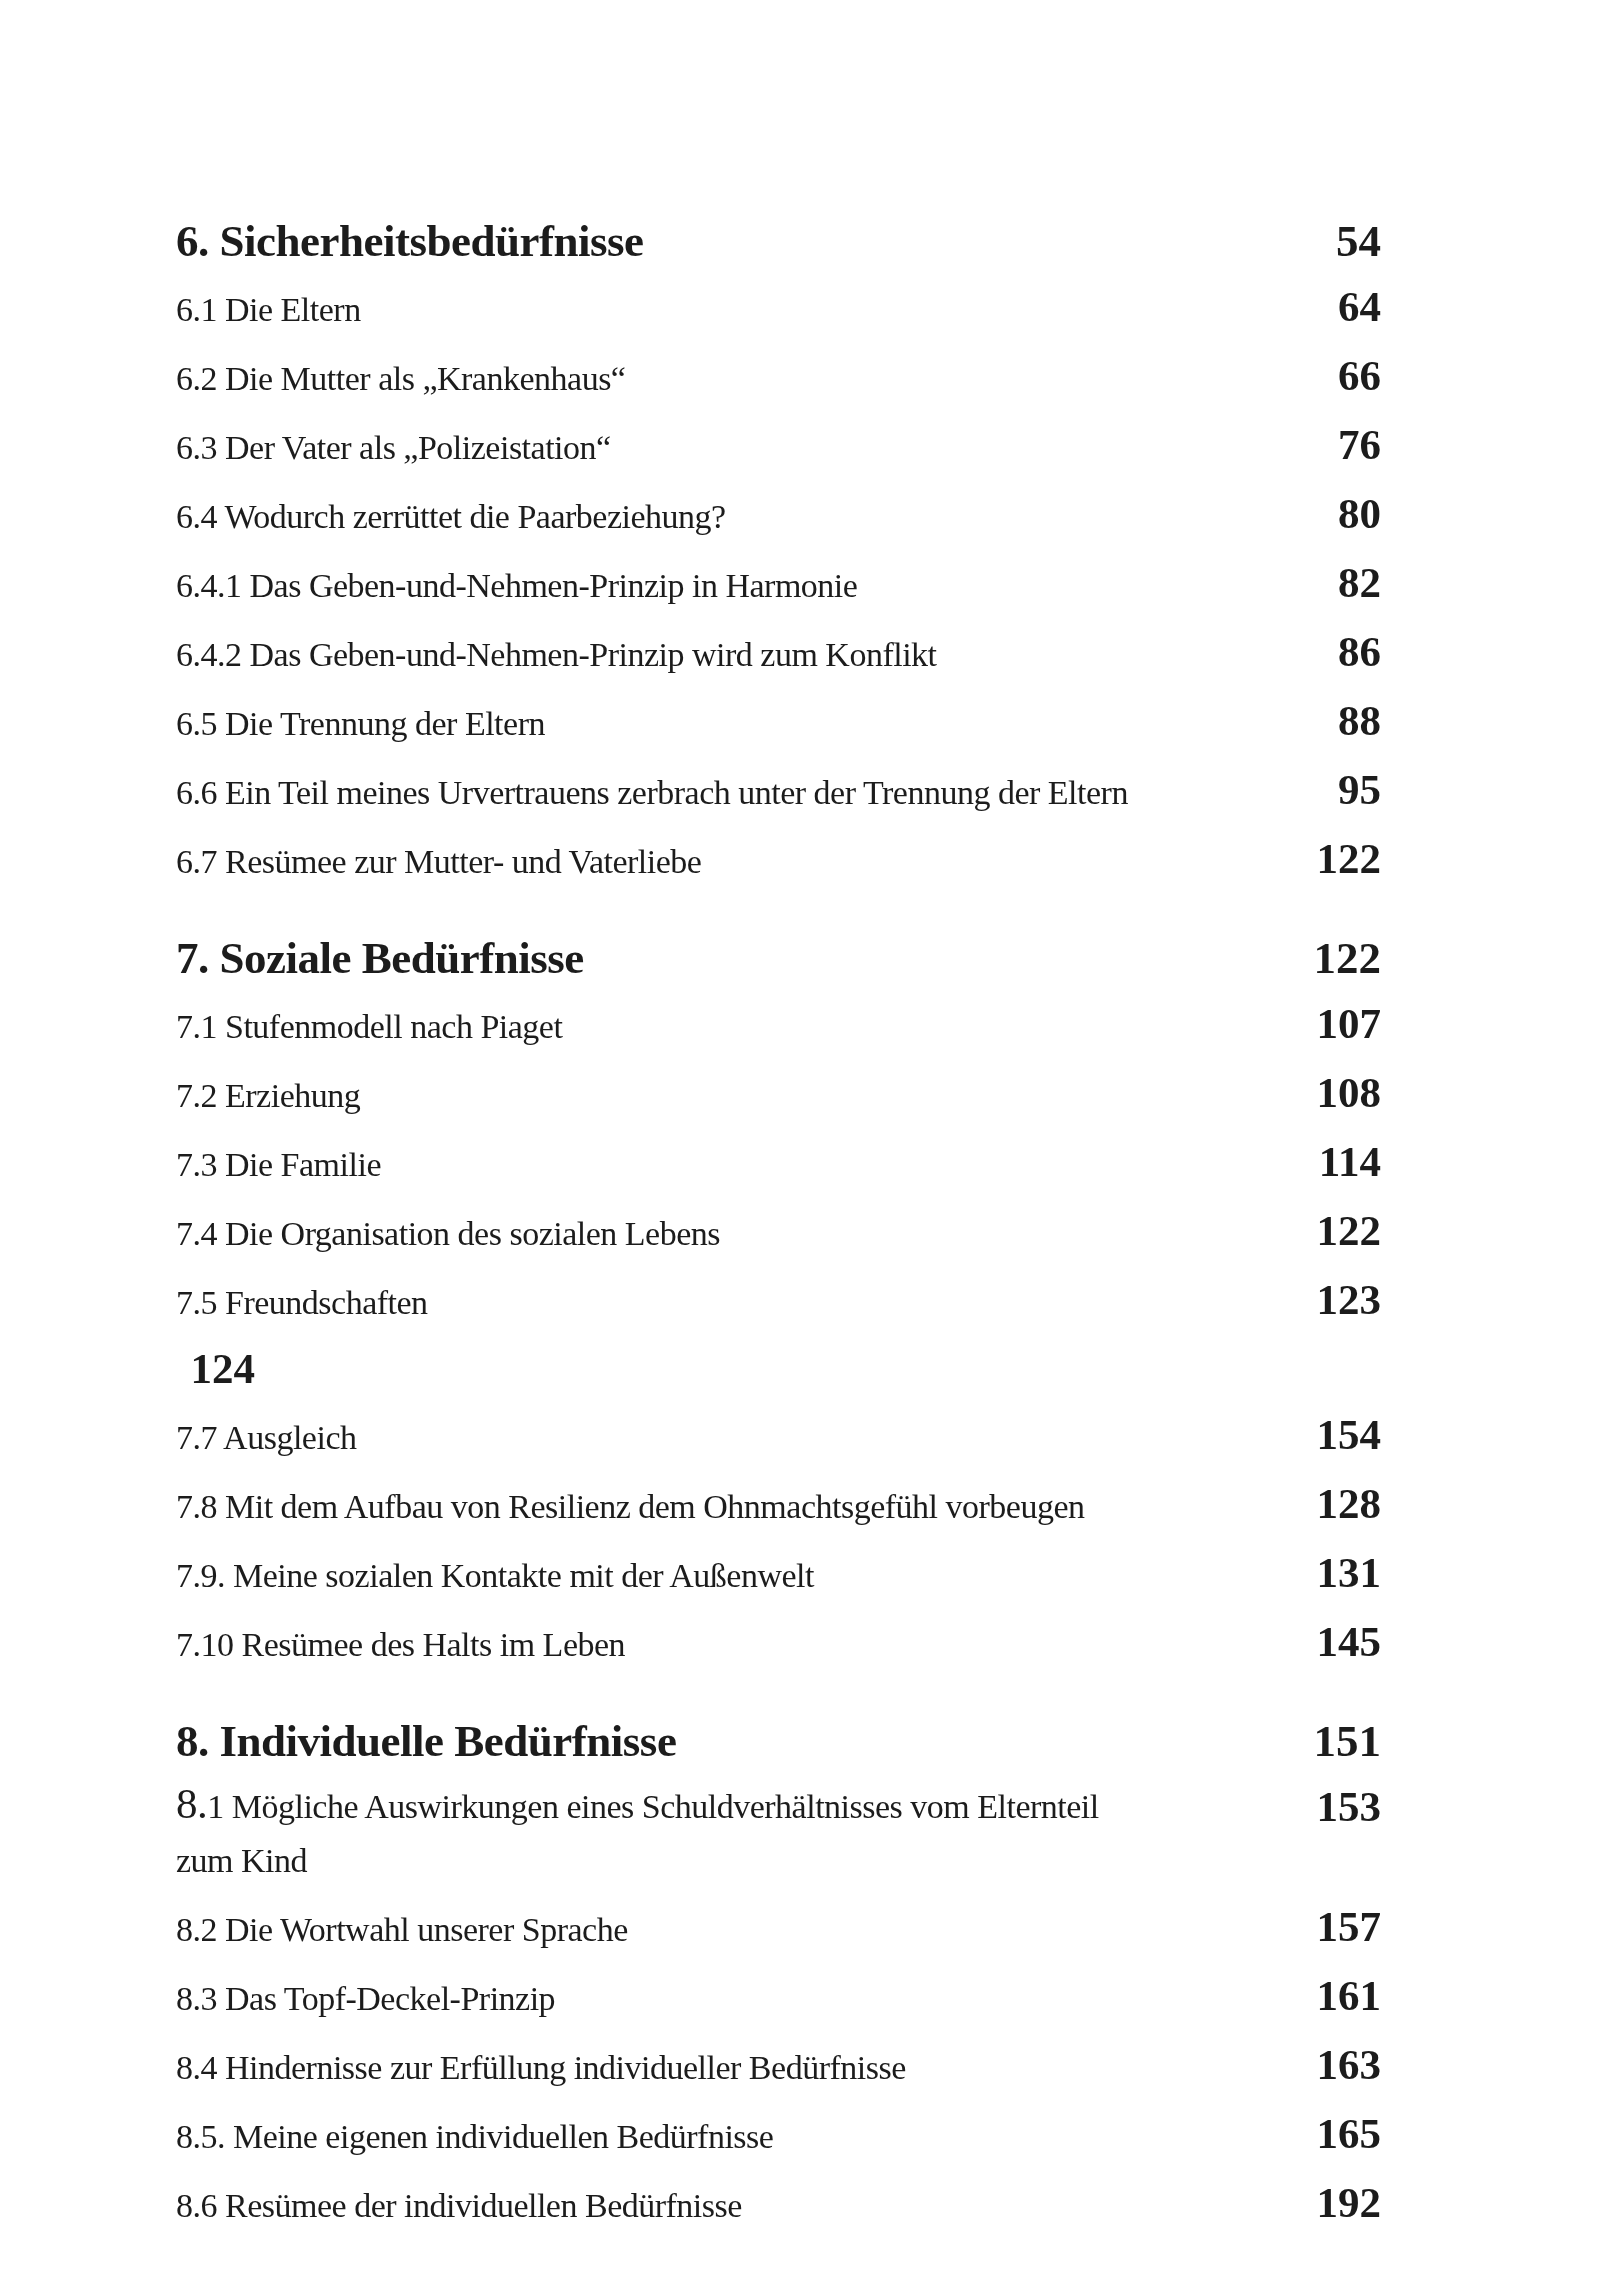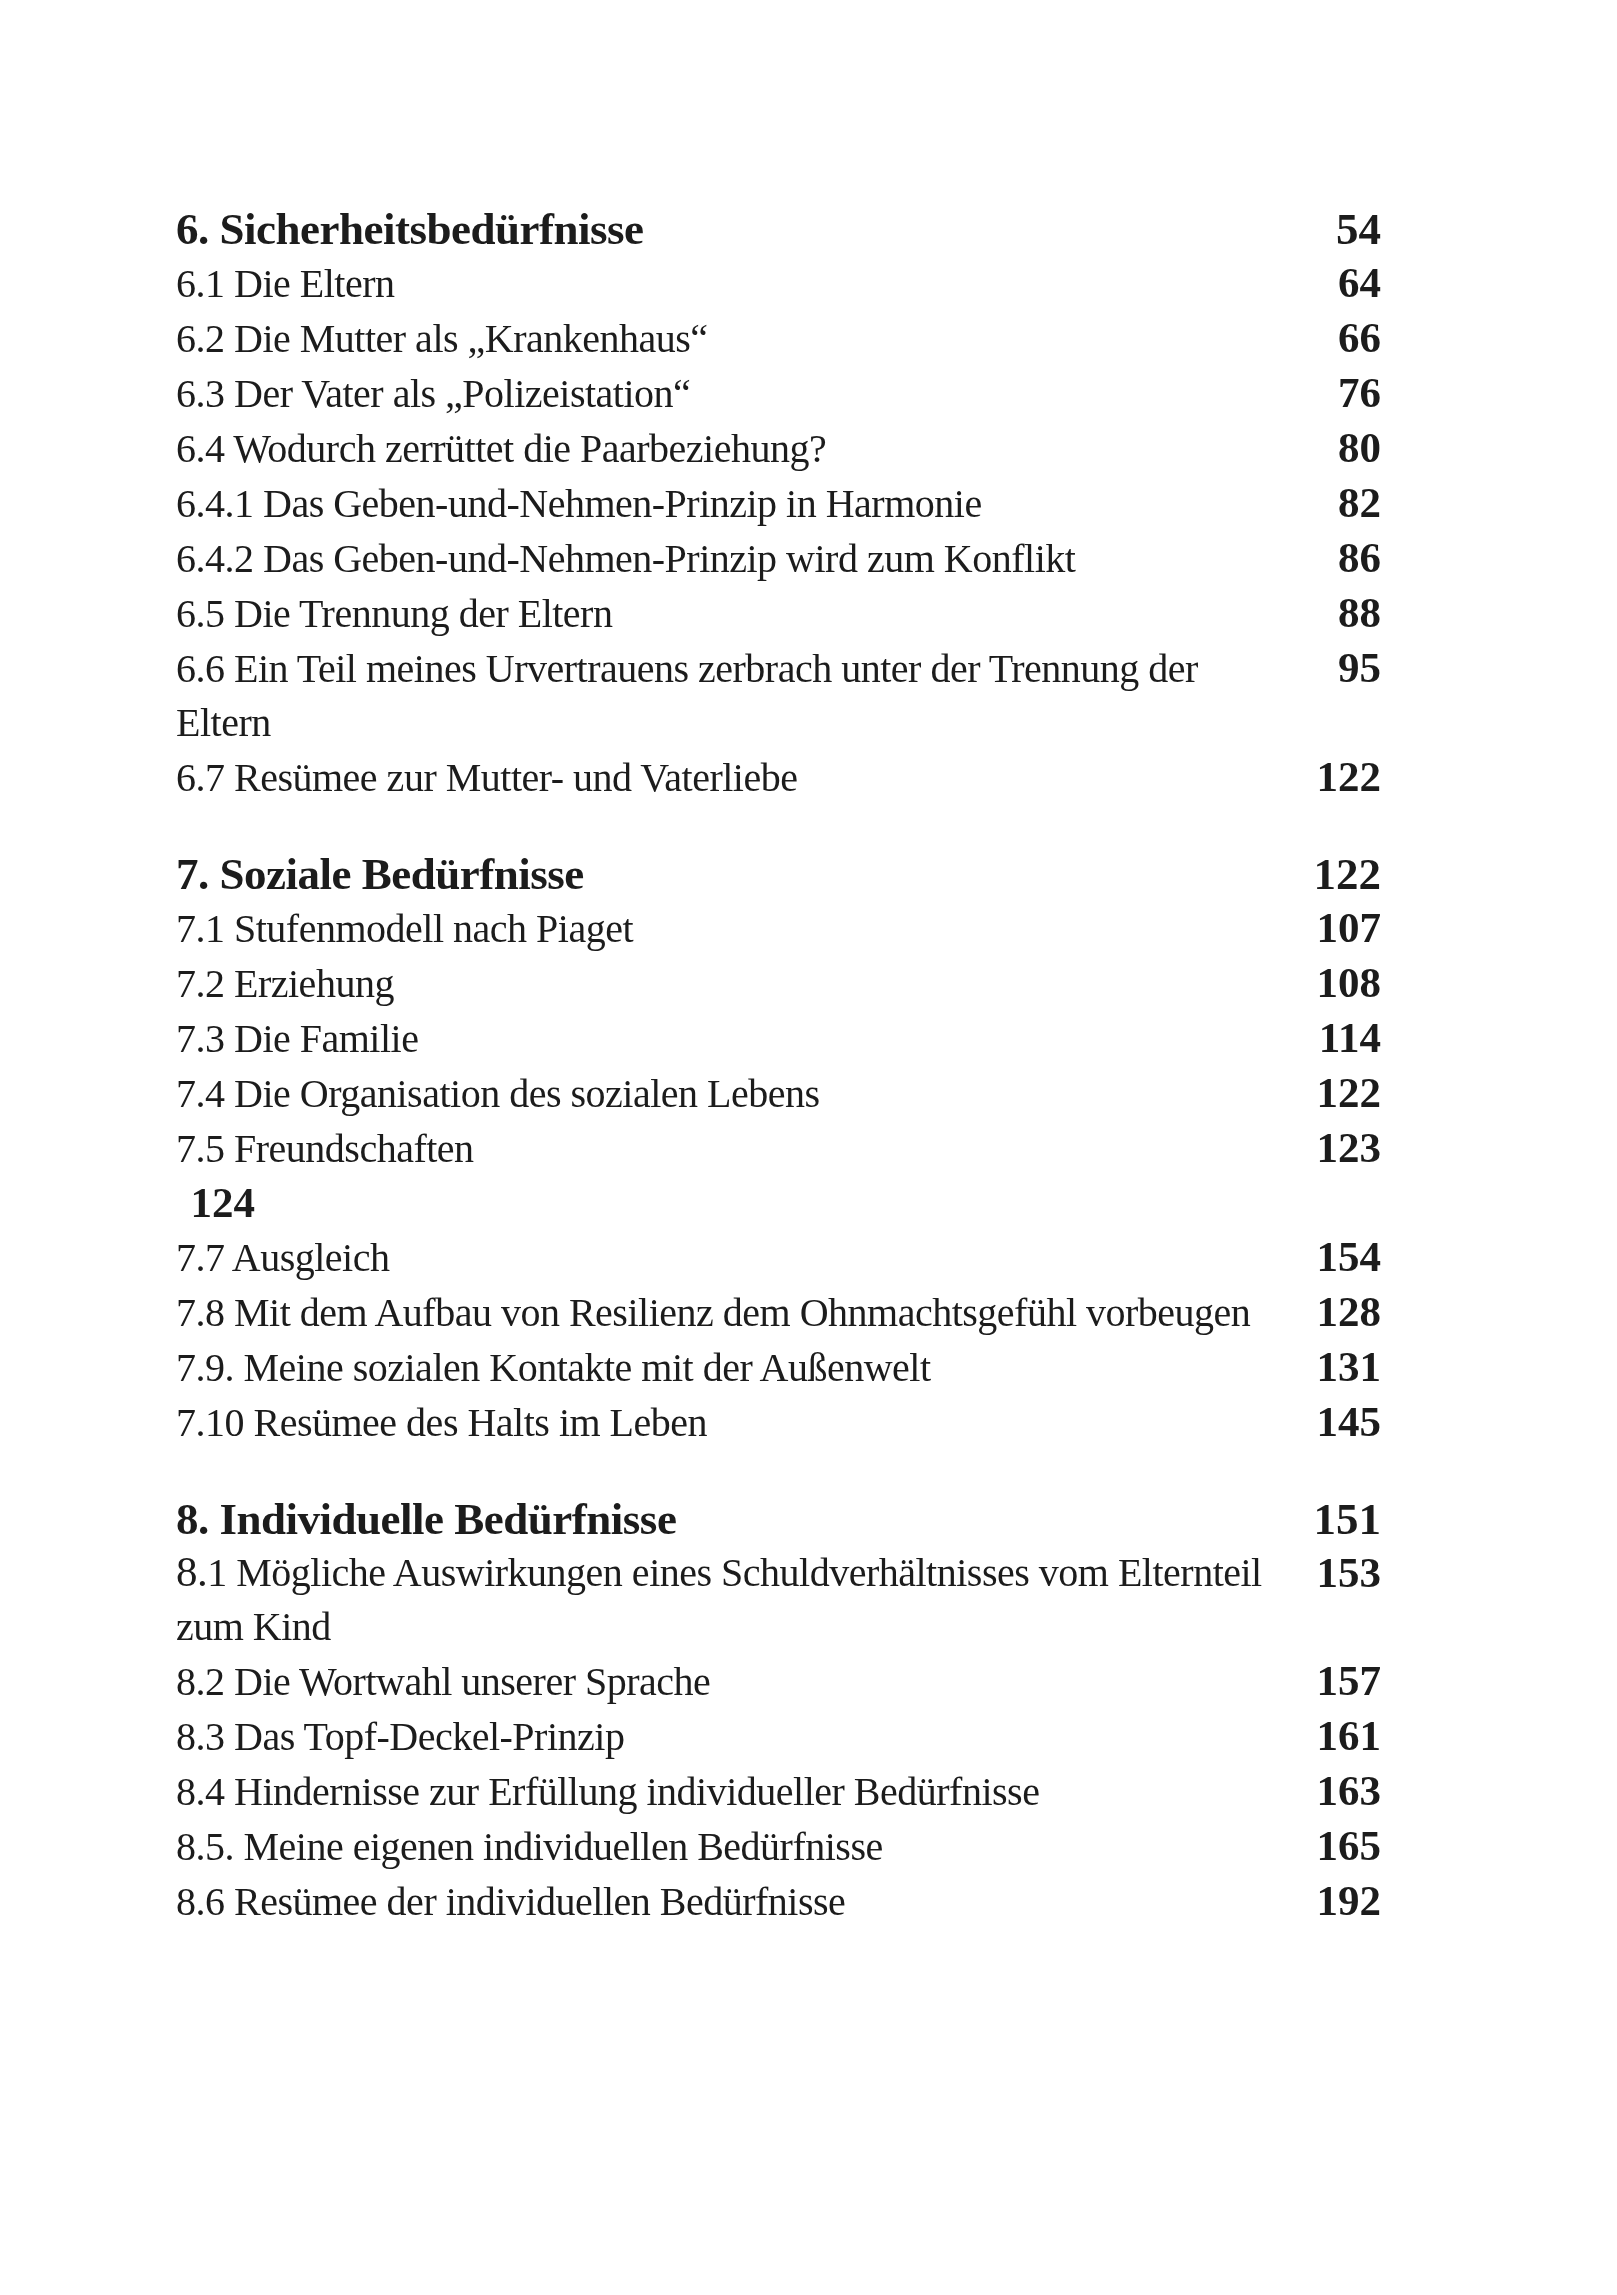--- a/index.html
+++ b/index.html
@@ -19,27 +19,28 @@
     color: #1c1c1c;
     overflow: hidden;
   }
   .toc {
     width: 100%;
   }
   .row {
     display: flex;
     justify-content: space-between;
     align-items: baseline;
+    margin-top: 12px;
   }
   .row.multiline {
     align-items: flex-start;
   }
   .title {
     flex: 1 1 auto;
-    font-size: 40px;
+    font-size: 34px;
     line-height: 54px;
     letter-spacing: -0.5px;
     white-space: pre-line;
     padding-right: 18.5px;
   }
   .pagenum {
     flex: 0 0 auto;
     min-width: 79px;
     font-size: 43px;
     line-height: 54px;

